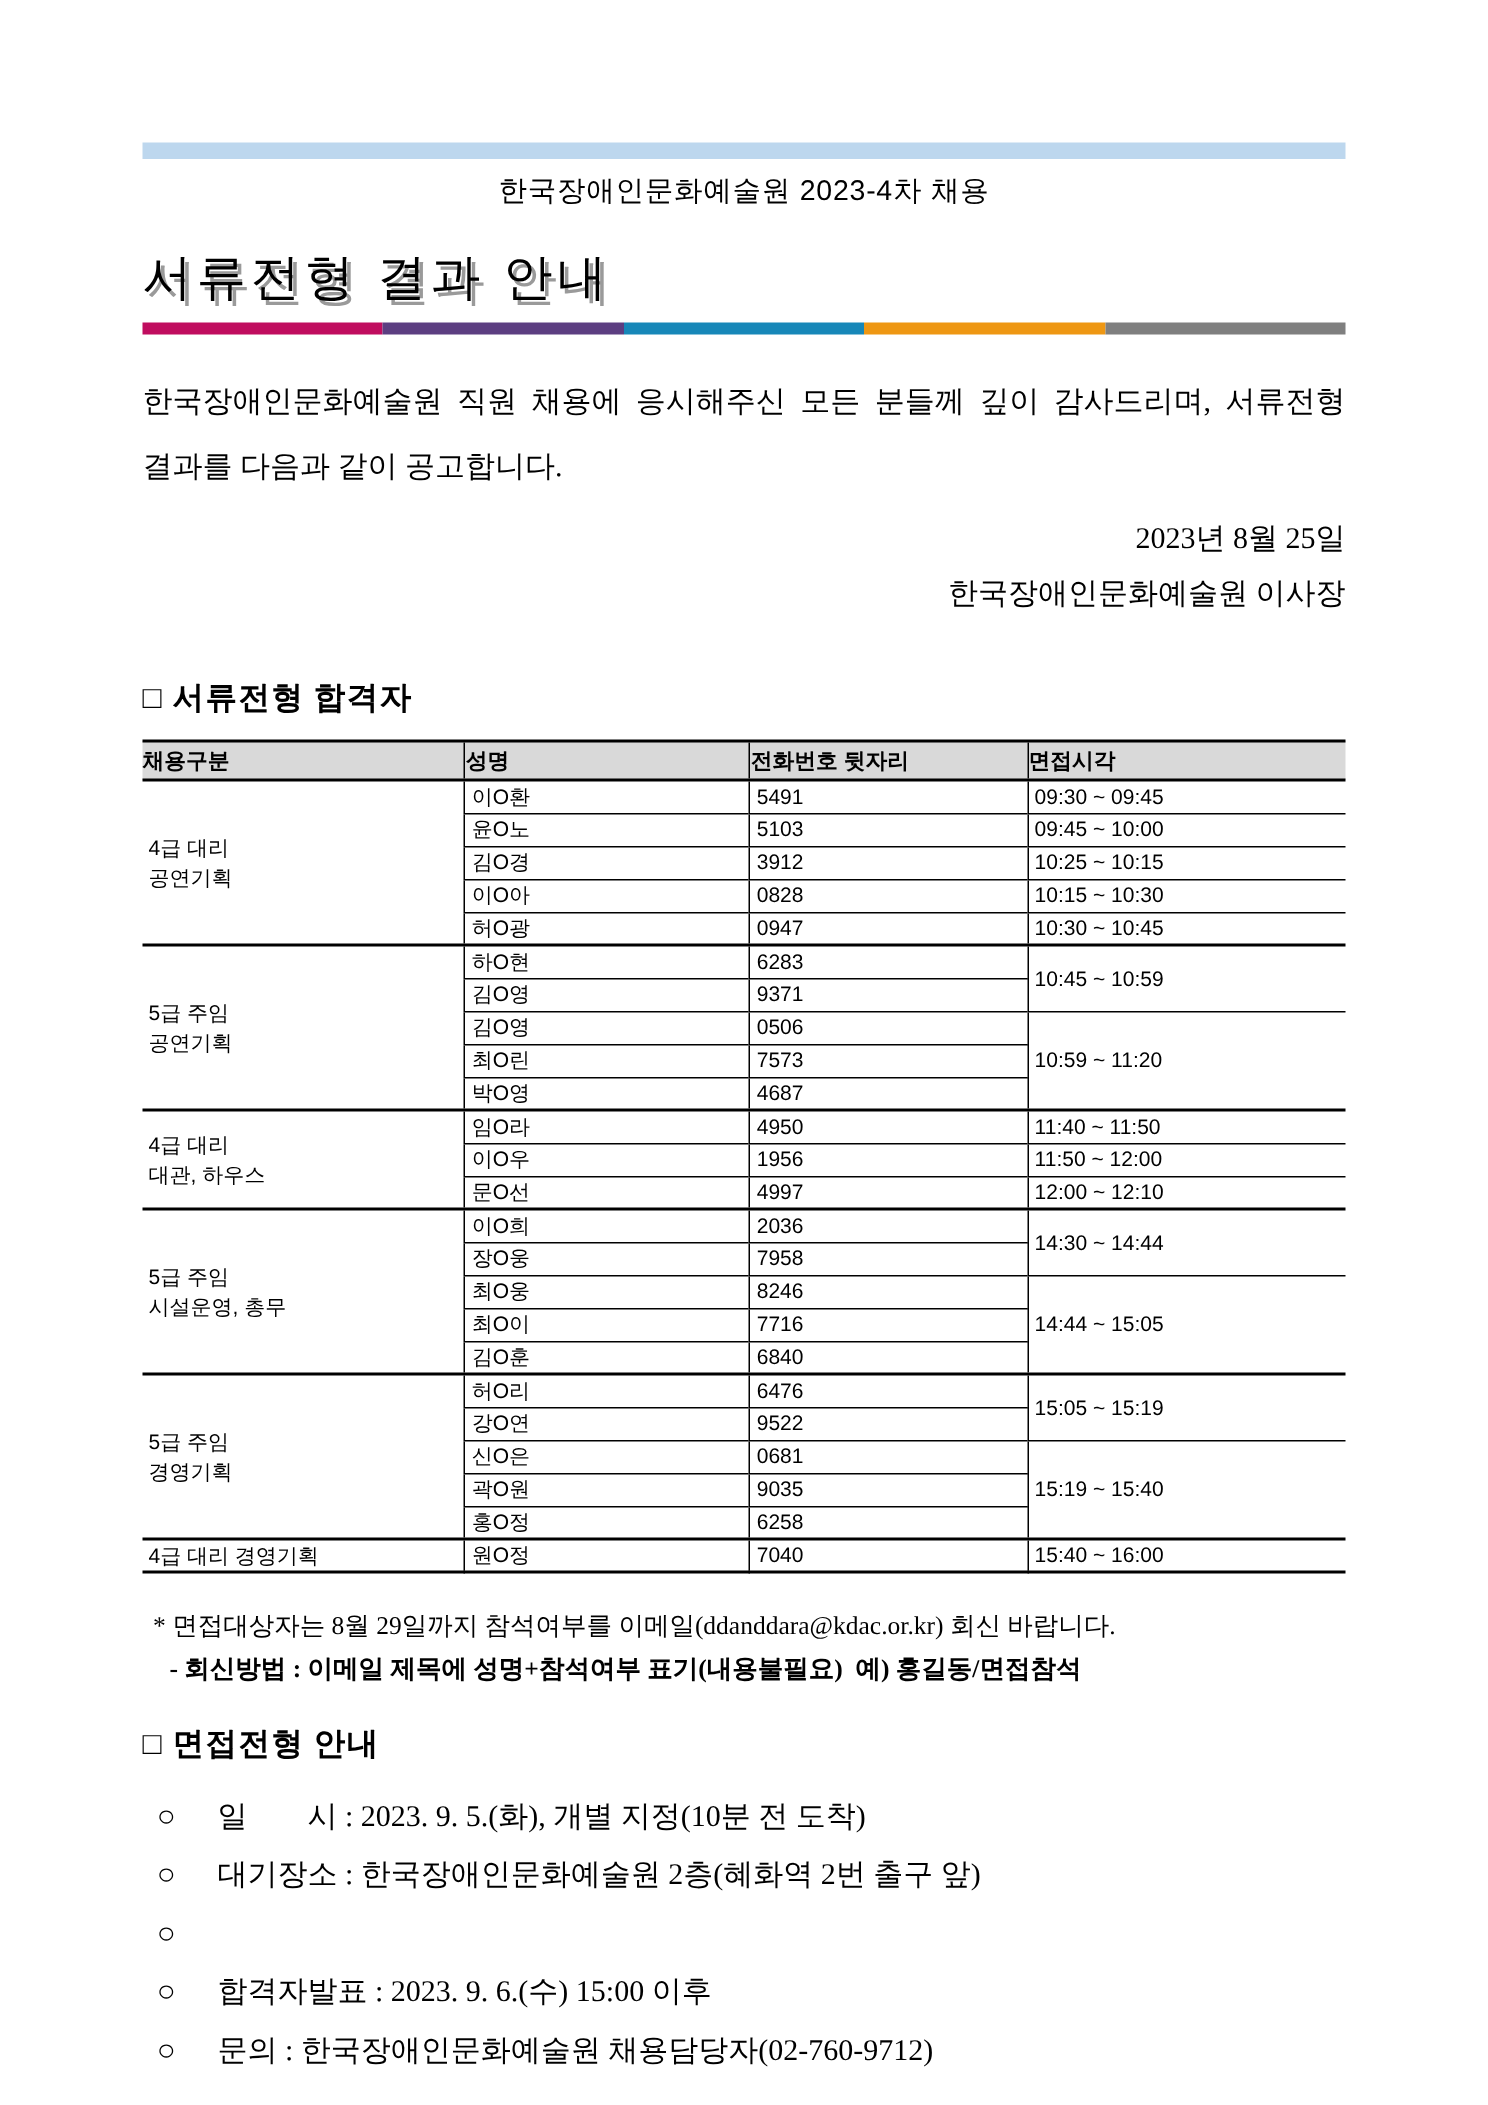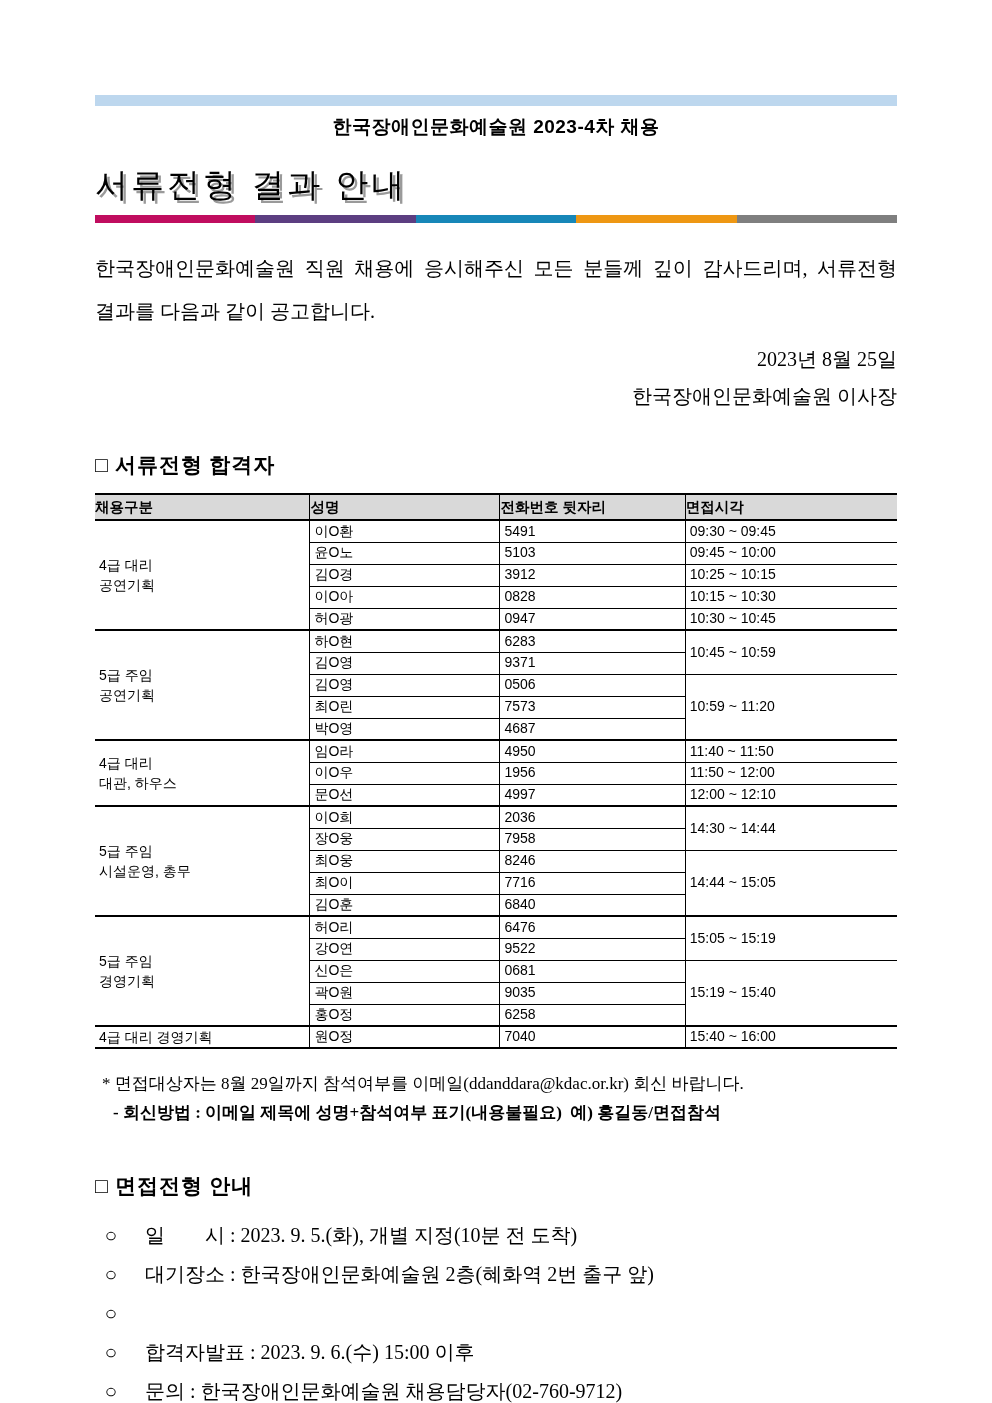--- a/index.html
+++ b/index.html
@@ -12,21 +12,21 @@
     overflow: hidden;
   }
   .page { padding: 95px 95px 0 95px; width: 992px; }
 
   
   .top-bar { height: 11px; background: #BDD7EE; }
   .subtitle {
     margin-top: 8px;
     text-align: center;
     font-family: "Liberation Sans", "DejaVu Sans", sans-serif;
-    font-weight: bold;
+    font-weight: normal;
     font-size: 19px;
     letter-spacing: 0.5px;
   }
   .main-title {
     margin-top: 23px;
     text-align: left;
     font-family: "Liberation Sans", "DejaVu Sans", sans-serif;
     font-weight: normal;
     font-size: 33px;
     letter-spacing: 3px;
@@ -50,21 +50,21 @@
   }
   .date-line { margin-top: 8px; }
 
   
   .section-heading {
     font-size: 21px;
     font-weight: bold;
     letter-spacing: 1px;
   }
   .pass-heading { margin-top: 36px; }
-  .interview-heading { margin-top: 44px; }
+  .interview-heading { margin-top: 20px; }
 
   
   table.pass-table {
     width: 100%;
     margin-top: 14px;
     border-collapse: collapse;
     font-family: "Liberation Sans", "DejaVu Sans", sans-serif;
     font-size: 14px;
     text-align: left;
     border-bottom: 2px solid #000;

